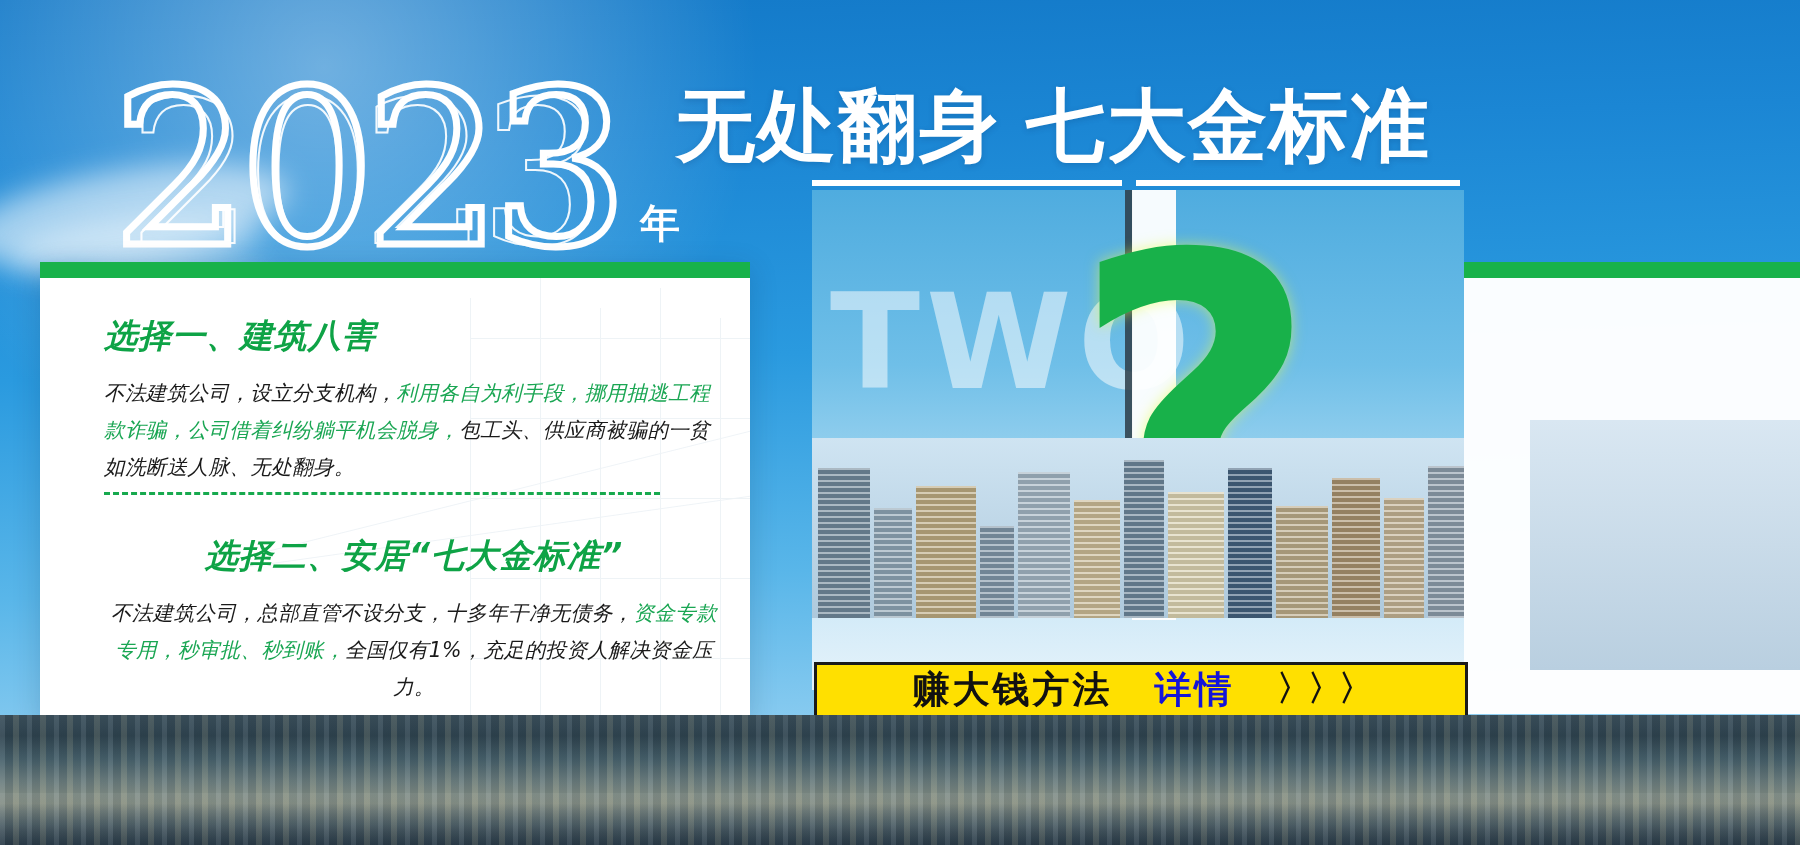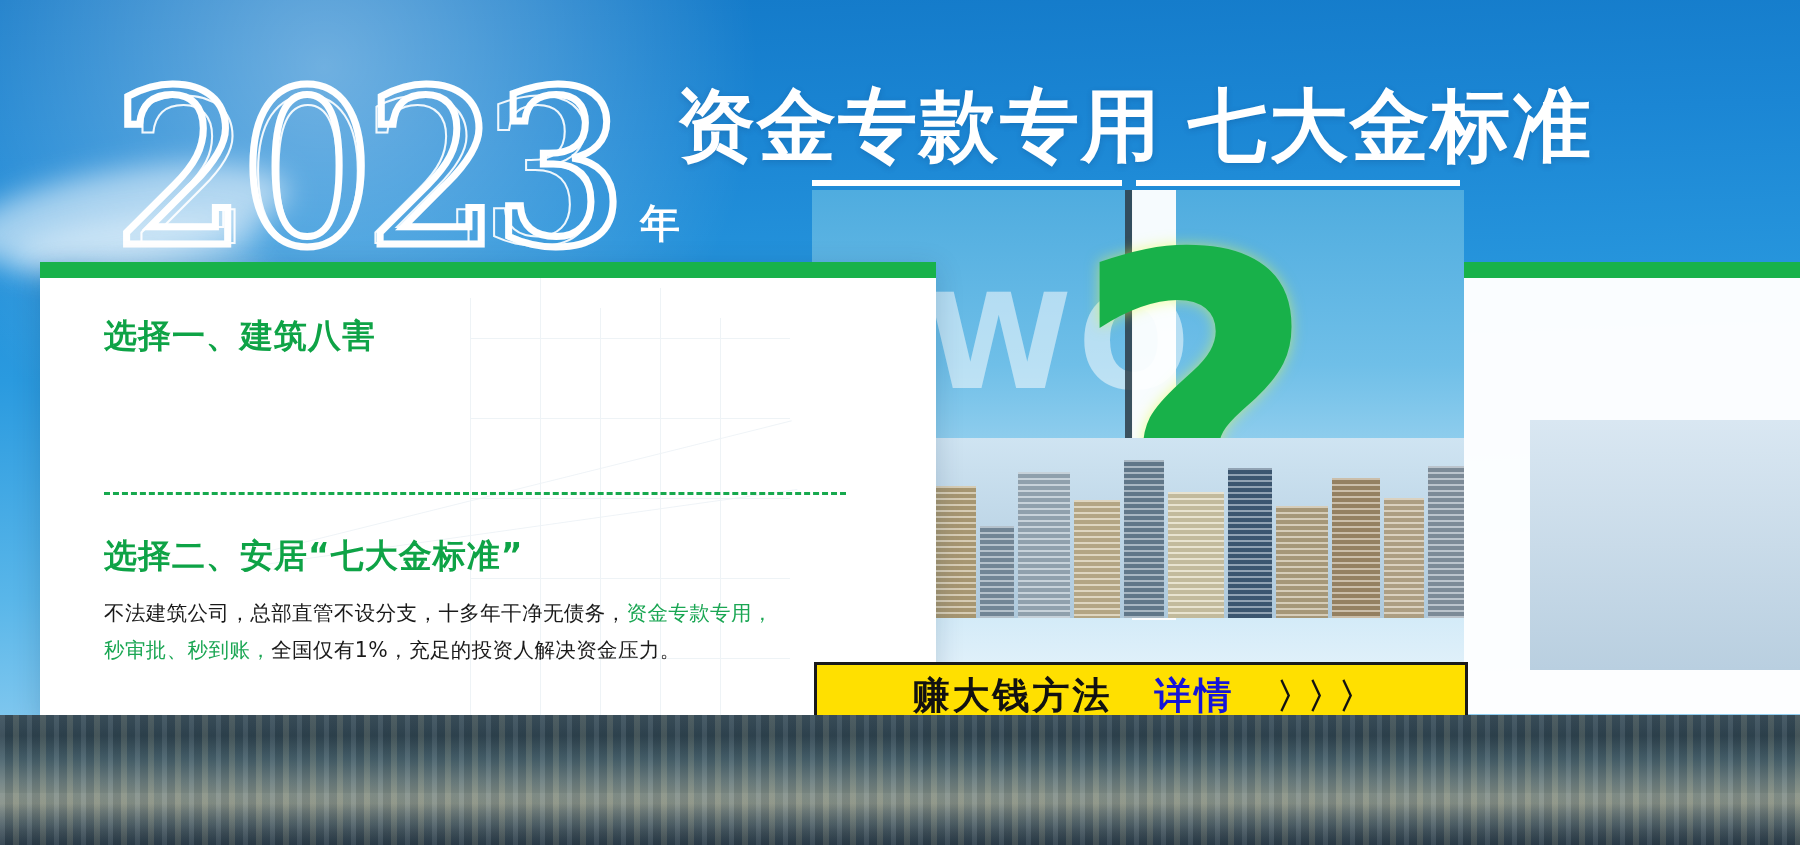--- a/index.html
+++ b/index.html
@@ -90,23 +90,24 @@
   .headline .gap{display:inline-block;width:26px;}
 
   .head-rule{
     position:absolute;top:180px;height:6px;background:#ffffff;
   }
   .head-rule.left{left:812px;width:310px;}
   .head-rule.right{left:1136px;width:324px;}
 
   
   .card{
-    position:absolute;left:40px;top:262px;width:896px;height:460px;
+    position:absolute;left:40px;top:262px;width:710px;height:460px;
     background:#ffffff;
     box-shadow:0 6px 26px rgba(0,40,80,.18);
+    font-style:italic;
   }
   .card-top{
     position:absolute;left:0;top:0;width:100%;height:16px;background:#18b24a;
   }
   .blueprint{
     position:absolute;inset:16px 0 0 0;overflow:hidden;opacity:.5;
   }
   .bp-line{position:absolute;background:#dfe8ef;}
   .card-body{position:absolute;left:64px;top:52px;right:26px;}
 
@@ -120,21 +121,21 @@
     font-family:"DejaVu Sans","Liberation Sans",sans-serif;
     margin:0;letter-spacing:.4px;
     max-width:678px;
   }
   .sec-para .hl{color:#1aa653;}
 
   .divider{
     position:absolute;left:64px;right:90px;top:230px;height:0;
     border-top:3px dashed #17a94e;
   }
-  .sec2{position:absolute;left:64px;top:272px;right:26px;}
+  .sec2{position:absolute;left:64px;top:272px;right:26px;text-align:center;}
 
   
   .right-panel{
     position:absolute;left:812px;top:190px;width:652px;height:500px;
     overflow:hidden;
   }
   .rp-sky{
     position:absolute;inset:0;
     background:linear-gradient(180deg,#4facdf 0%,#6fbfe8 35%,#a7d8f1 62%,#cfe9f7 82%,#e6f3fb 100%);
   }
@@ -173,21 +174,21 @@
   }
   .dark-col{
     position:absolute;left:313px;top:0;width:8px;height:300px;background:#2d3c47;opacity:.85;
   }
 
   
   .cta{
     position:absolute;left:814px;top:662px;width:648px;height:62px;
     background:#ffe000;
     border:3px solid #1a1a1a;
-    display:flex;align-items:center;justify-content:center;gap:42px;
+    display:flex;align-items:flex-start;justify-content:center;gap:42px;
     box-shadow:0 3px 0 rgba(0,0,0,.25);
   }
   .cta-main{
     font-size:37px;font-weight:700;color:#111;letter-spacing:3px;
     font-family:"DejaVu Sans","Liberation Sans",sans-serif;
   }
   .cta-link{
     font-size:37px;font-weight:700;color:#1414d8;letter-spacing:3px;
     font-family:Liberation Sans, sans-serif;
   }
@@ -216,21 +217,21 @@
   <div class="sky"></div>
   <div class="cloud c1"></div>
   <div class="cloud c2"></div>
   <div class="cloud c3"></div>
 
   <div class="year2023">2023</div>
   <div class="year2023-inner">2023</div>
   <div class="year-nian">年</div>
 
   <div class="headline">
-    <span>资金专款专用</span><span class="gap"></span><span>七大金标准</span>
+    <span>无处翻身</span><span class="gap"></span><span>七大金标准</span>
   </div>
   <div class="head-rule left"></div>
   <div class="head-rule right"></div>
 
   <div class="right-accent"></div>
   <div class="right-white"></div>
   <div class="right-photo"></div>
 
   <div class="right-panel">
     <div class="rp-sky"></div>
@@ -268,20 +269,23 @@
       <div class="bp-line" style="left:430px;top:140px;width:320px;height:1px;"></div>
       <div class="bp-line" style="left:430px;top:220px;width:320px;height:1px;"></div>
       <div class="bp-line" style="left:430px;top:300px;width:320px;height:1px;"></div>
       <div class="bp-line" style="left:430px;top:380px;width:320px;height:1px;"></div>
       <div class="bp-line" style="left:200px;top:210px;width:560px;height:1px;transform:rotate(-14deg);"></div>
       <div class="bp-line" style="left:200px;top:250px;width:560px;height:1px;transform:rotate(-8deg);"></div>
     </div>
 
     <div class="card-body">
       <h2 class="sec-title">选择一、建筑八害</h2>
+      <p class="sec-para">
+        <span>不法建筑公司，设立分支机构，</span><span class="hl">利用各自为利手段，挪用抽逃工程款诈骗，公司借着纠纷躺平机会脱身，</span><span>包工头、供应商被骗的一贫如洗断送人脉、无处翻身。</span>
+      </p>
     </div>
 
     <div class="divider"></div>
 
     <div class="sec2">
       <h2 class="sec-title">选择二、安居“七大金标准”</h2>
       <p class="sec-para">
         <span>不法建筑公司，总部直管不设分支，十多年干净无债务，</span><span class="hl">资金专款专用，秒审批、秒到账，</span><span>全国仅有1%，充足的投资人解决资金压力。</span>
       </p>
     </div>

